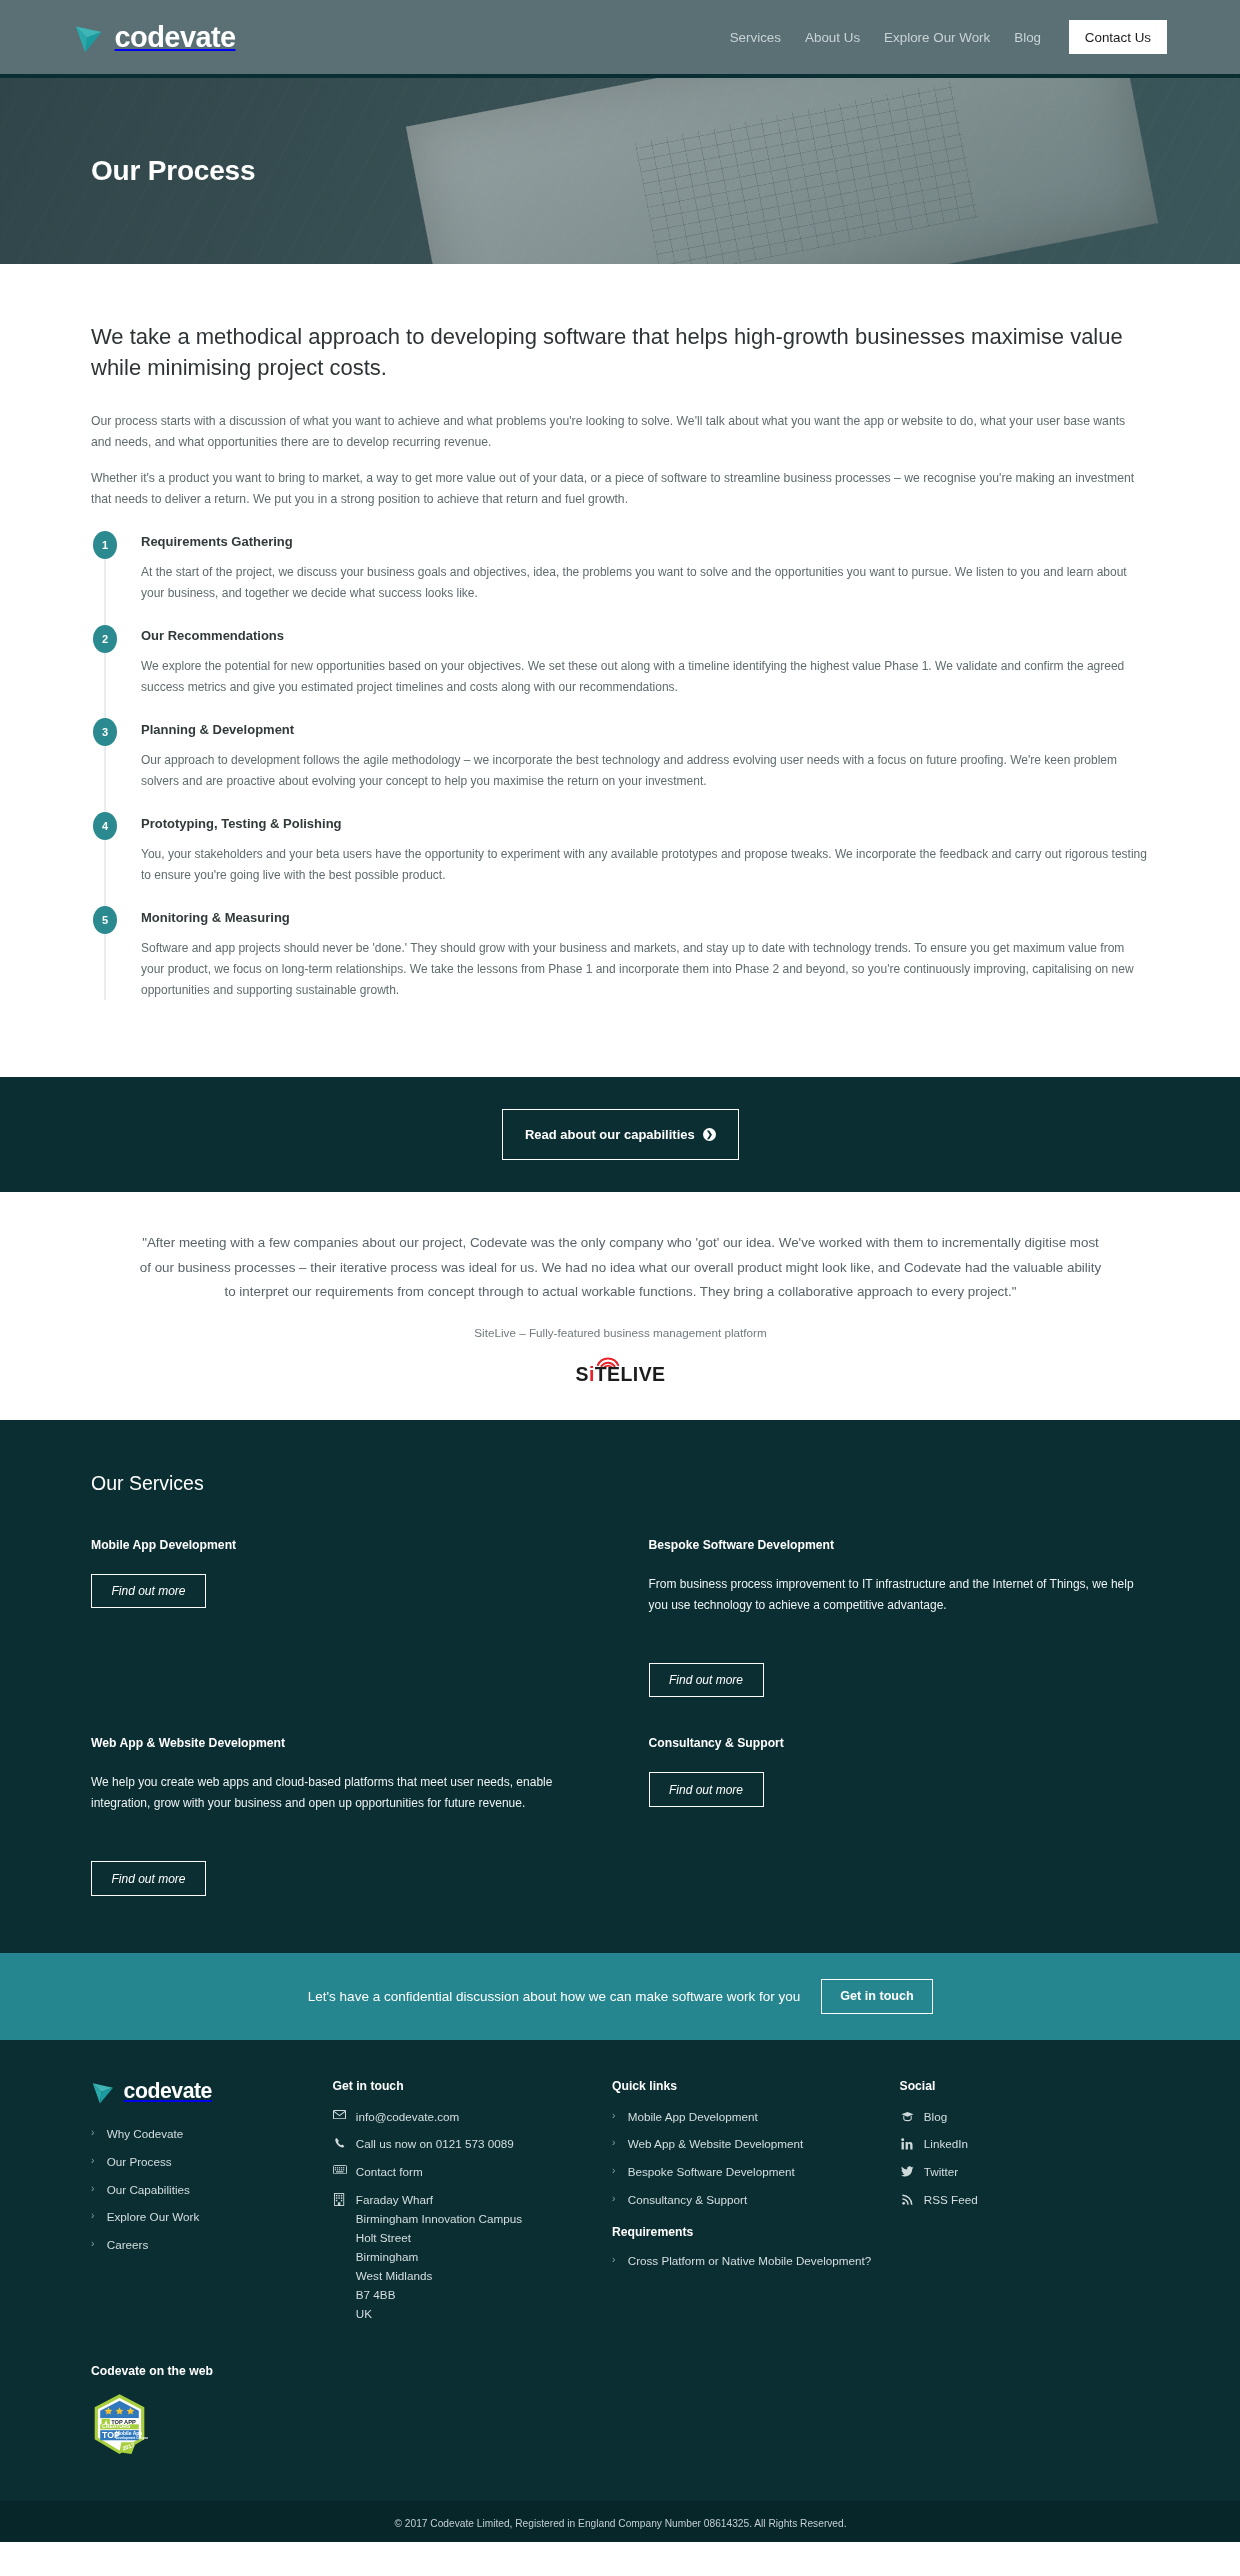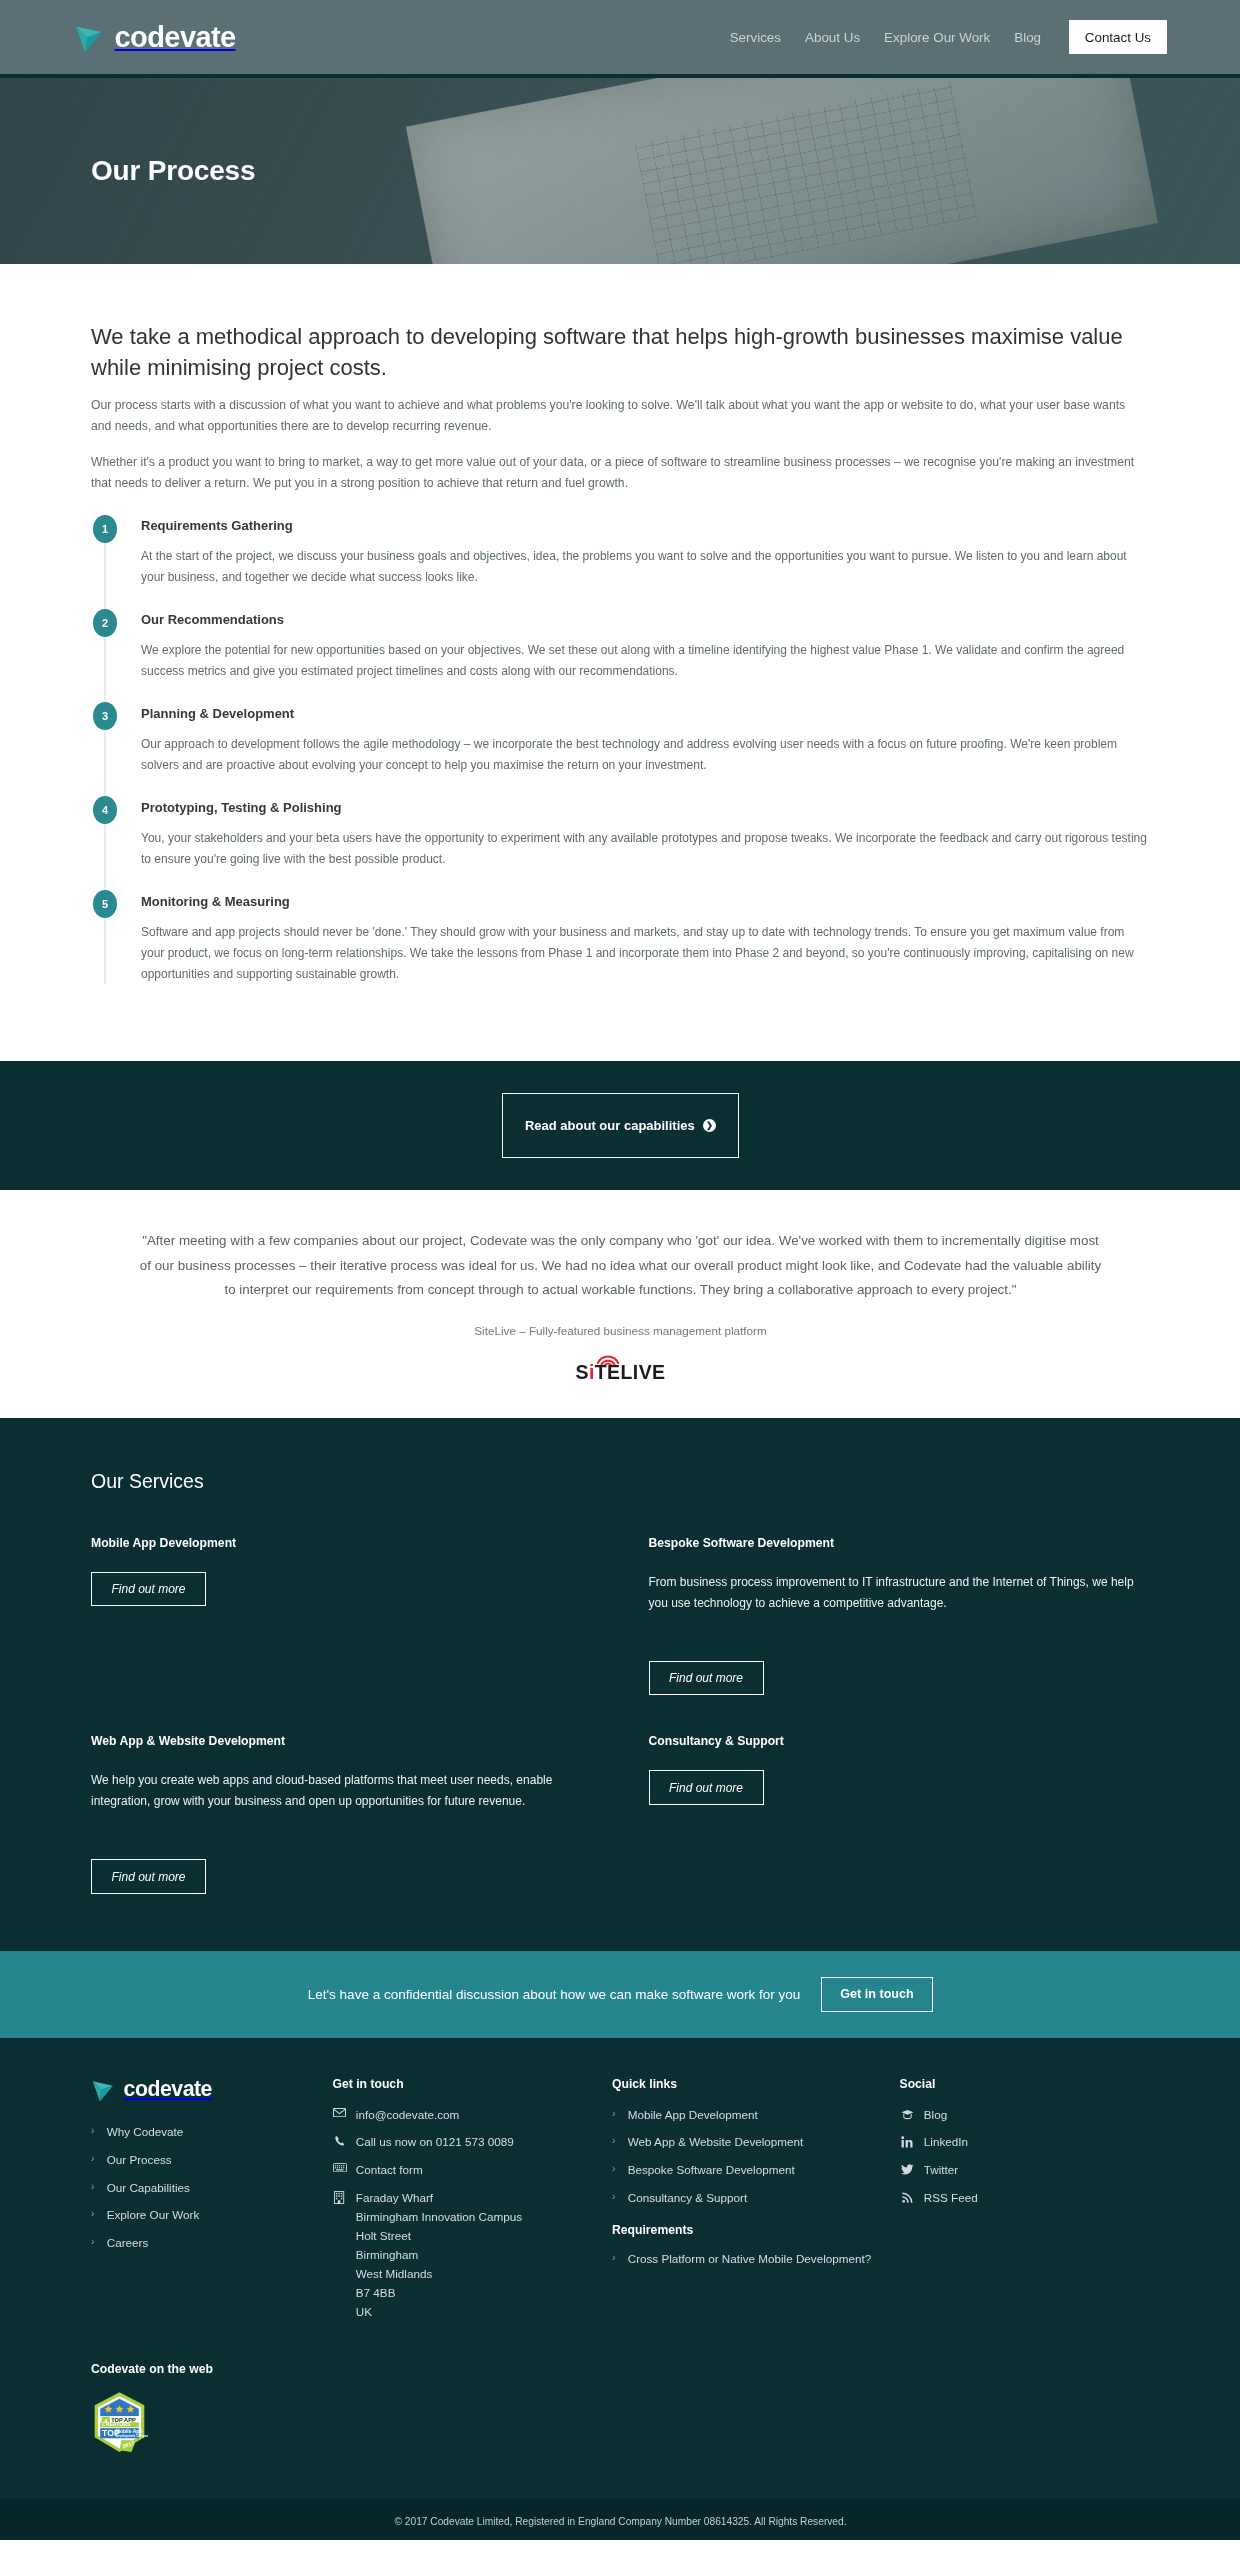--- a/index.html
+++ b/index.html
@@ -93,21 +93,21 @@
   }
 
   
   .process-section { background:#fff; padding: 57px 91px 56px; }
   .process-heading {
     font-size: 22px;
     font-weight: 400;
     color: #2e3436;
     line-height: 1.42;
     max-width: 1057px;
-    margin-bottom: 12px;
+    margin-bottom: 28px;
   }
   .process-para {
     font-size: 12.2px;
     color: #5f6b6e;
     line-height: 1.72;
     margin-bottom: 15px;
     max-width: 1057px;
   }
 
   .steps { margin-top: 20.4px; position: relative; }
@@ -169,21 +169,21 @@
     text-align: center;
   }
   .cta-button {
     display: inline-flex;
     align-items: center;
     gap: 8.3px;
     border: 0.9px solid #ffffff;
     color: #ffffff;
     font-size: 13px;
     font-weight: 600;
-    padding: 24px 22px;
+    padding: 17px 22px;
     text-decoration: none;
     background: transparent;
     cursor: pointer;
     font-family: inherit;
   }
   .arrow-circle {
     width: 13px; height: 13px;
     border-radius: 50%;
     background: #fff;
     color: #0b2e33;

